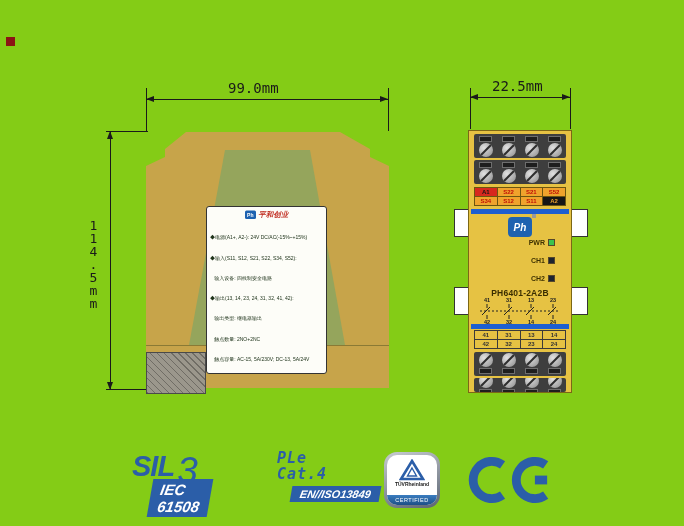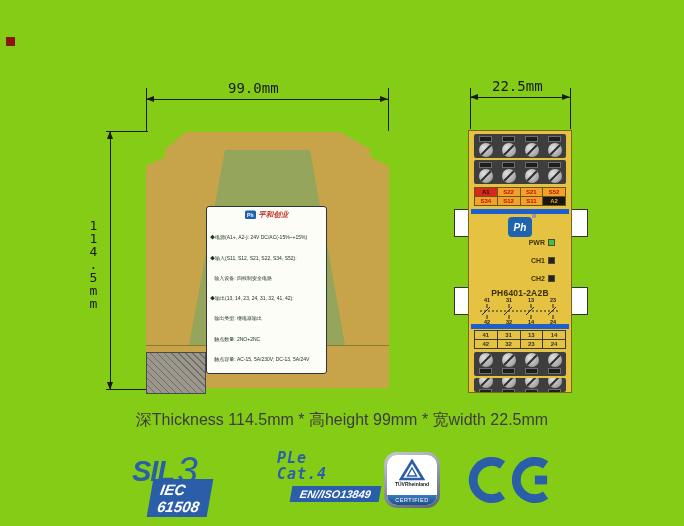--- a/index.html
+++ b/index.html
@@ -62,21 +62,21 @@
   .led{width:7px;height:7px;border:1px solid #55472a;box-sizing:border-box;}
   .model{position:absolute;left:0;width:100%;text-align:center;font-size:8.5px;font-weight:bold;color:#3a2e00;letter-spacing:.2px;}
   .dg-row{position:absolute;left:7px;width:88px;display:flex;}
   .dg-row span{width:22px;text-align:center;font-size:5.5px;font-weight:bold;color:#222;}
   .dg-svg{position:absolute;left:7px;}
   
   .caption{position:absolute;left:0;top:410px;width:100%;text-align:center;font-size:16px;color:#3d3d3d;}
   
   .blue{color:#2B5EA8;}
   .sil-group{position:absolute;left:132px;top:450px;}
-  .sil-text{display:flex;align-items:center;font-style:italic;}
+  .sil-text{display:flex;align-items:flex-start;font-style:italic;}
   .sil-word{font-size:29px;font-weight:900;letter-spacing:-1px;}
   .sil-num{font-size:37px;font-weight:400;margin-left:3px;}
   .badge{display:inline-block;background:#2B5EA8;color:#fff;font-style:italic;font-weight:bold;
     transform:skewX(-10deg);padding:2px 9px;}
   .iec-badge{position:absolute;left:18px;top:29px;font-size:15px;}
   .ple-group{position:absolute;left:268px;top:450px;font-family:"DejaVu Sans Mono",monospace;margin-left:9px;}
   .ple-line{font-size:15px;font-weight:bold;font-style:italic;letter-spacing:1px;line-height:16px;}
   .ple-badge{position:absolute;left:14px;top:36px;font-size:11px;font-family:"Liberation Sans",sans-serif;}
   .tuv-badge{position:absolute;left:384px;top:452px;width:56px;height:56px;border-radius:13px;
     background:linear-gradient(160deg,#c7cbd1,#5a6472);padding:3px;box-sizing:border-box;}
@@ -287,21 +287,20 @@
           <div class="screw"></div>
           <div class="slot"></div>
         </div>
         <div class="term-unit">
           <div class="screw"></div>
           <div class="slot"></div>
         </div>
       </div>
   </div>
 
-  <div class="caption">深Thickness 114.5mm * 高height 99mm * 宽width 22.5mm</div>
 
   <div class="sil-group">
     <div class="sil-text blue">
       <span class="sil-word">SIL</span>
       <span class="sil-num">3</span>
     </div>
     <div class="badge iec-badge">IEC 61508</div>
   </div>
 
   <div class="ple-group">

